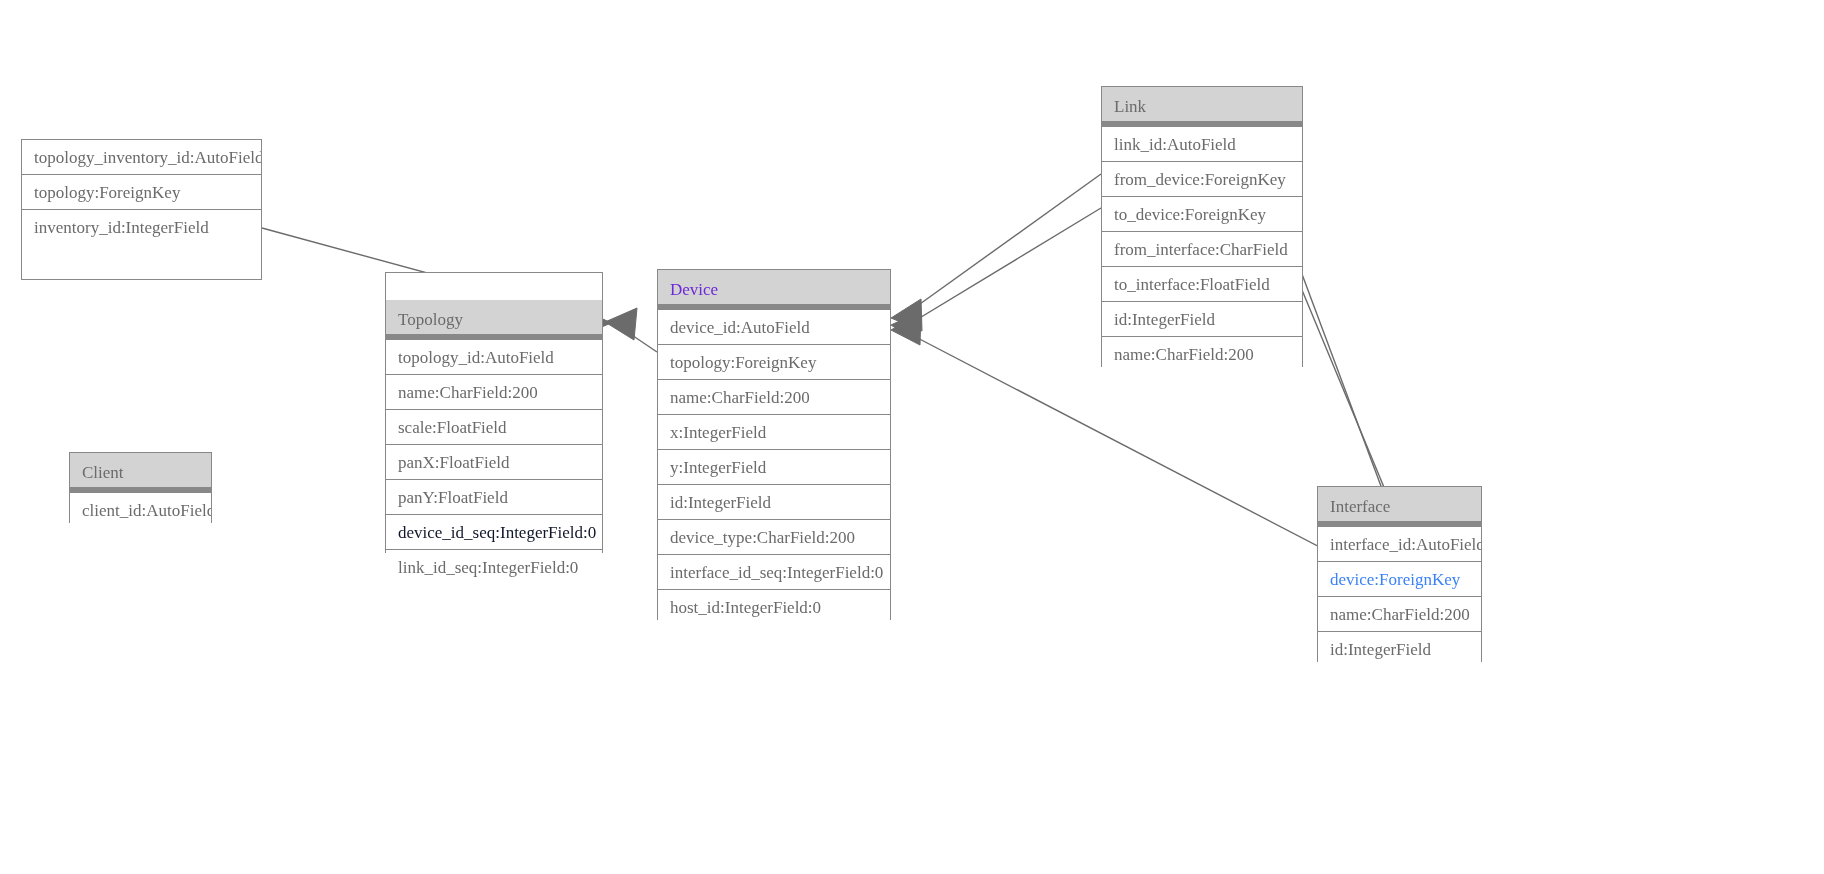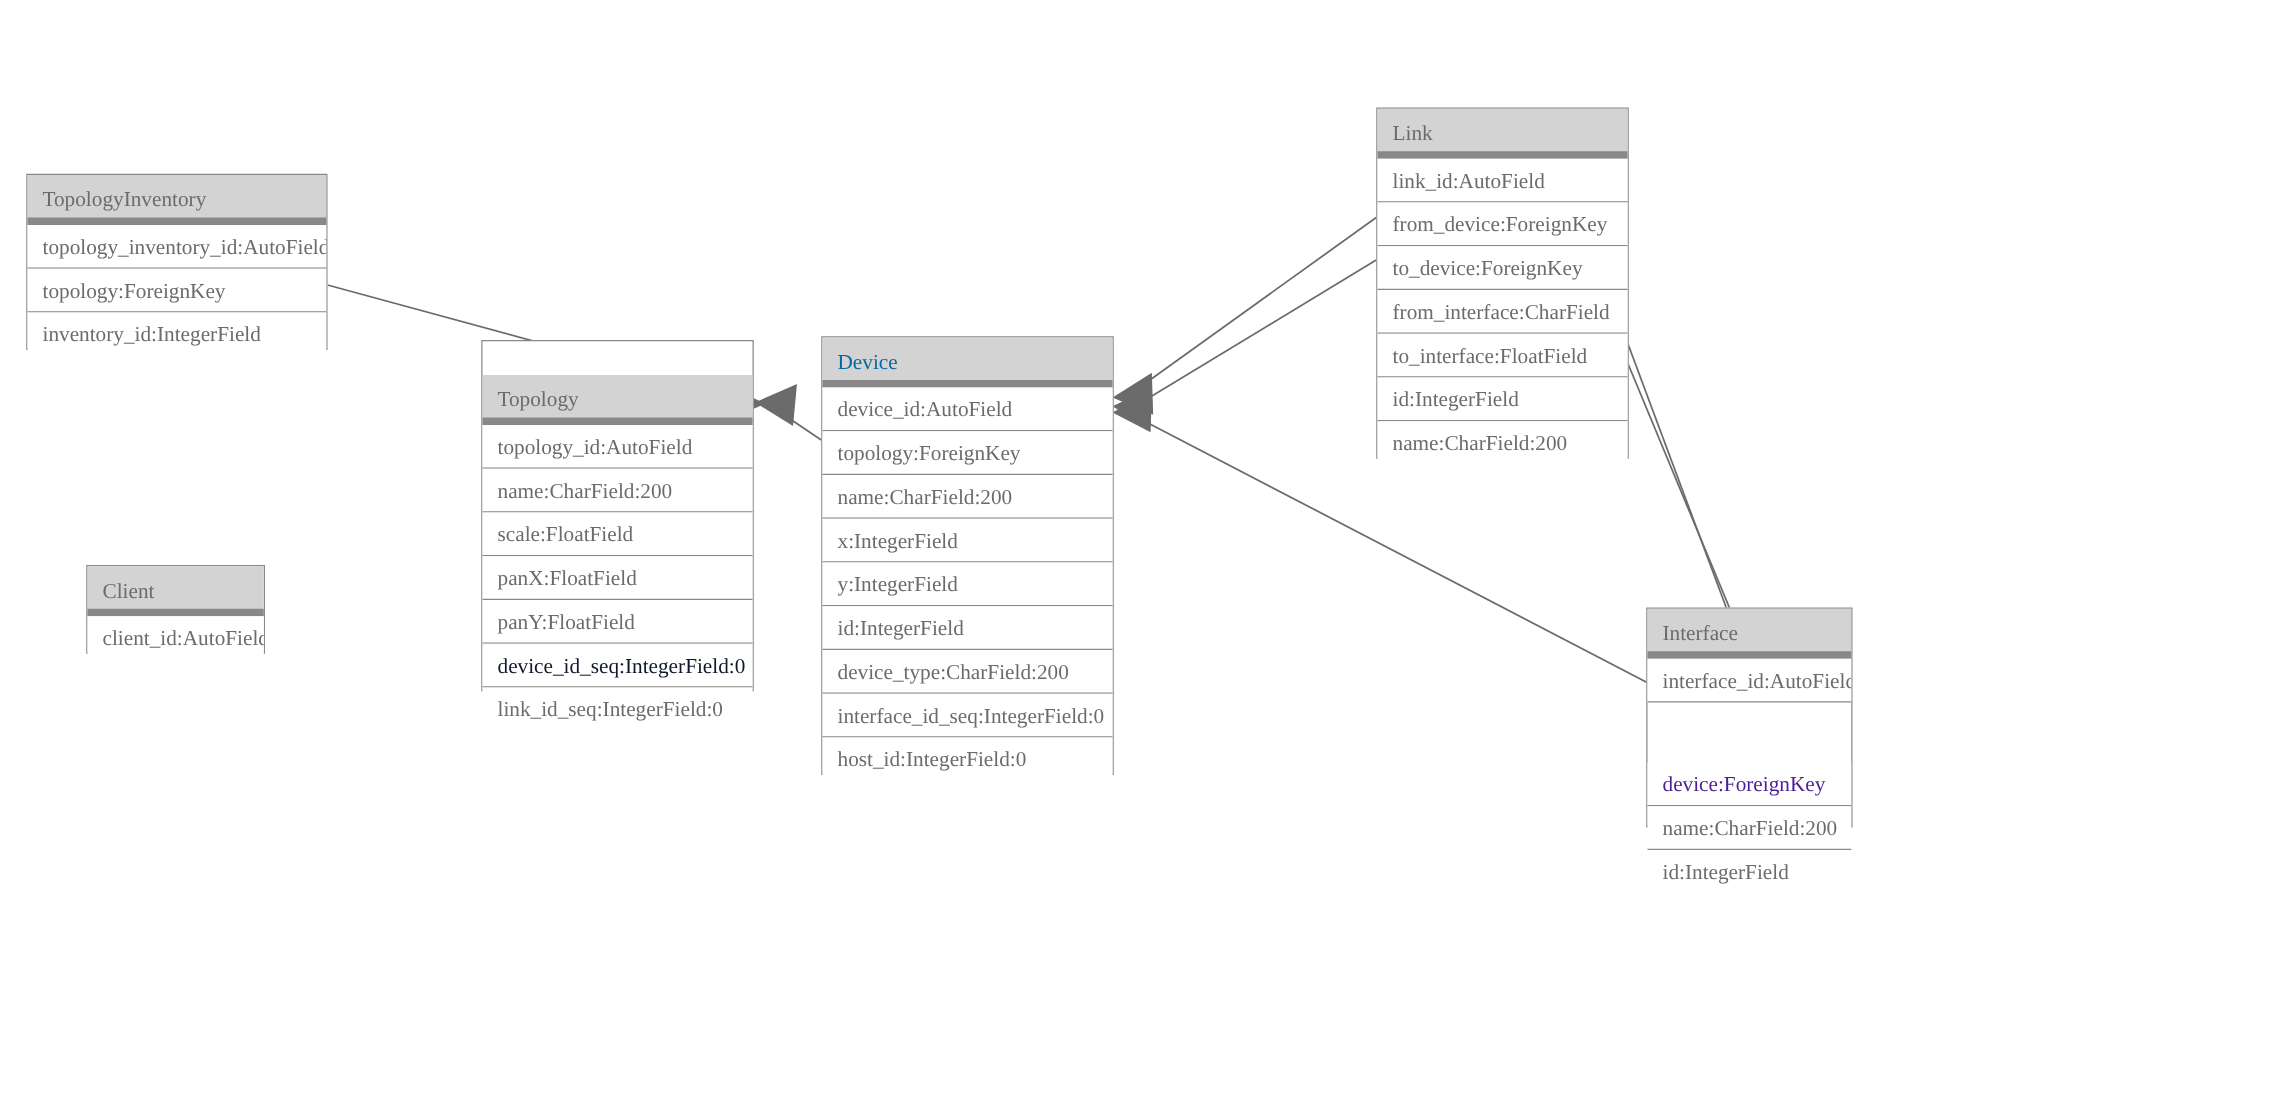--- a/index.html
+++ b/index.html
@@ -91,41 +91,40 @@
         <path d="M 1399,534 L 1366,525 L 1390,503 Z" fill="#6b6b6b" stroke="#6b6b6b" stroke-width="1"></path>
       </g>
       <g>
         <path d="M 1385,581 L 908,333" stroke="#6b6b6b" stroke-width="1.4" fill="none"></path>
         <path d="M 891,325 L 921,311 L 919,343 Z" fill="#6b6b6b" stroke="#6b6b6b" stroke-width="1"></path>
       </g>
     </svg>
 
   <div id="entity-layer">
       <div class="entity" style="left: 21px; top: 139px; width: 241px; height: 141px; border-color: rgb(136, 136, 136);">
-        <div class="entity-header" style="background: rgb(211, 211, 211); color: rgb(107, 107, 107); border-bottom-color: rgb(136, 136, 136);">TopologyInventory</div>
         <div class="entity-row" style="color: rgb(107, 107, 107); border-bottom-color: rgb(136, 136, 136);">topology_inventory_id:AutoField</div>
         <div class="entity-row" style="color: rgb(107, 107, 107); border-bottom-color: rgb(136, 136, 136);">topology:ForeignKey</div>
         <div class="entity-row" style="color: rgb(107, 107, 107); border-bottom-color: rgb(136, 136, 136);">inventory_id:IntegerField</div>
       </div>
       <div class="entity" style="left: 69px; top: 452px; width: 143px; height: 71px; border-color: rgb(136, 136, 136);">
         <div class="entity-header" style="background: rgb(211, 211, 211); color: rgb(107, 107, 107); border-bottom-color: rgb(136, 136, 136);">Client</div>
         <div class="entity-row" style="color: rgb(107, 107, 107); border-bottom-color: rgb(136, 136, 136);">client_id:AutoField</div>
       </div>
       <div class="entity" style="left: 385px; top: 272px; width: 218px; height: 281px; border-color: rgb(136, 136, 136);">
         <div class="entity-header" style="background: rgb(211, 211, 211); color: rgb(107, 107, 107); border-bottom-color: rgb(136, 136, 136); margin-top: 27px;">Topology</div>
         <div class="entity-row" style="color: rgb(107, 107, 107); border-bottom-color: rgb(136, 136, 136);">topology_id:AutoField</div>
         <div class="entity-row" style="color: rgb(107, 107, 107); border-bottom-color: rgb(136, 136, 136);">name:CharField:200</div>
         <div class="entity-row" style="color: rgb(107, 107, 107); border-bottom-color: rgb(136, 136, 136);">scale:FloatField</div>
         <div class="entity-row" style="color: rgb(107, 107, 107); border-bottom-color: rgb(136, 136, 136);">panX:FloatField</div>
         <div class="entity-row" style="color: rgb(107, 107, 107); border-bottom-color: rgb(136, 136, 136);">panY:FloatField</div>
         <div class="entity-row" style="color: #0f172a; border-bottom-color: rgb(136, 136, 136);">device_id_seq:IntegerField:0</div>
         <div class="entity-row" style="color: rgb(107, 107, 107); border-bottom-color: rgb(136, 136, 136);">link_id_seq:IntegerField:0</div>
       </div>
       <div class="entity" style="left: 657px; top: 269px; width: 234px; height: 351px; border-color: rgb(136, 136, 136);">
-        <div class="entity-header" style="background: rgb(211, 211, 211); color: #0369a1; border-bottom-color: rgb(136, 136, 136);">Device</div>
+        <div class="entity-header" style="background: rgb(211, 211, 211); color: #6d28d9; border-bottom-color: rgb(136, 136, 136);">Device</div>
         <div class="entity-row" style="color: rgb(107, 107, 107); border-bottom-color: rgb(136, 136, 136);">device_id:AutoField</div>
         <div class="entity-row" style="color: rgb(107, 107, 107); border-bottom-color: rgb(136, 136, 136);">topology:ForeignKey</div>
         <div class="entity-row" style="color: rgb(107, 107, 107); border-bottom-color: rgb(136, 136, 136);">name:CharField:200</div>
         <div class="entity-row" style="color: rgb(107, 107, 107); border-bottom-color: rgb(136, 136, 136);">x:IntegerField</div>
         <div class="entity-row" style="color: rgb(107, 107, 107); border-bottom-color: rgb(136, 136, 136);">y:IntegerField</div>
         <div class="entity-row" style="color: rgb(107, 107, 107); border-bottom-color: rgb(136, 136, 136);">id:IntegerField</div>
         <div class="entity-row" style="color: rgb(107, 107, 107); border-bottom-color: rgb(136, 136, 136);">device_type:CharField:200</div>
         <div class="entity-row" style="color: rgb(107, 107, 107); border-bottom-color: rgb(136, 136, 136);">interface_id_seq:IntegerField:0</div>
         <div class="entity-row" style="color: rgb(107, 107, 107); border-bottom-color: rgb(136, 136, 136);">host_id:IntegerField:0</div>
       </div>
@@ -135,19 +134,19 @@
         <div class="entity-row" style="color: rgb(107, 107, 107); border-bottom-color: rgb(136, 136, 136);">from_device:ForeignKey</div>
         <div class="entity-row" style="color: rgb(107, 107, 107); border-bottom-color: rgb(136, 136, 136);">to_device:ForeignKey</div>
         <div class="entity-row" style="color: rgb(107, 107, 107); border-bottom-color: rgb(136, 136, 136);">from_interface:CharField</div>
         <div class="entity-row" style="color: rgb(107, 107, 107); border-bottom-color: rgb(136, 136, 136);">to_interface:FloatField</div>
         <div class="entity-row" style="color: rgb(107, 107, 107); border-bottom-color: rgb(136, 136, 136);">id:IntegerField</div>
         <div class="entity-row" style="color: rgb(107, 107, 107); border-bottom-color: rgb(136, 136, 136);">name:CharField:200</div>
       </div>
       <div class="entity" style="left: 1317px; top: 486px; width: 165px; height: 176px; border-color: rgb(136, 136, 136);">
         <div class="entity-header" style="background: rgb(211, 211, 211); color: rgb(107, 107, 107); border-bottom-color: rgb(136, 136, 136);">Interface</div>
         <div class="entity-row" style="color: rgb(107, 107, 107); border-bottom-color: rgb(136, 136, 136);">interface_id:AutoField</div>
-        <div class="entity-row" style="color: #4c1d95; border-bottom-color: rgb(136, 136, 136); margin-top: 48px;">device:ForeignKey</div>
+        <div class="entity-row" style="color: #3b82f6; border-bottom-color: rgb(136, 136, 136);">device:ForeignKey</div>
         <div class="entity-row" style="color: rgb(107, 107, 107); border-bottom-color: rgb(136, 136, 136);">name:CharField:200</div>
         <div class="entity-row" style="color: rgb(107, 107, 107); border-bottom-color: rgb(136, 136, 136);">id:IntegerField</div>
       </div>
     </div>
 
 </div>
 
 </body></html>

